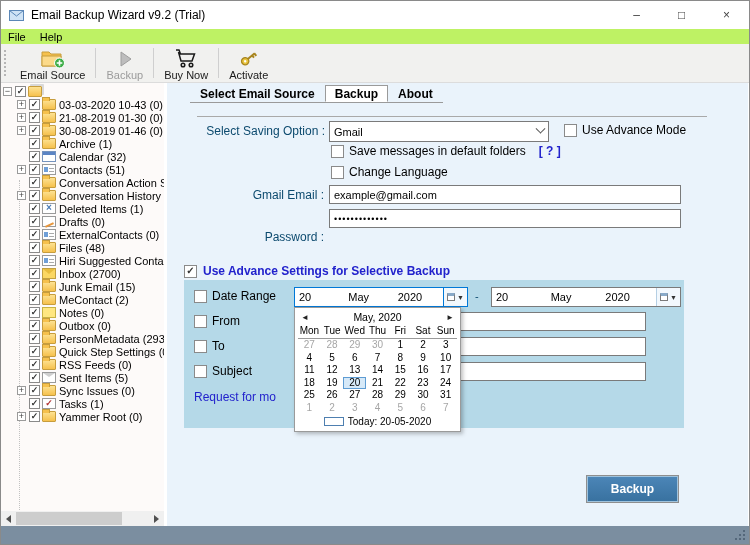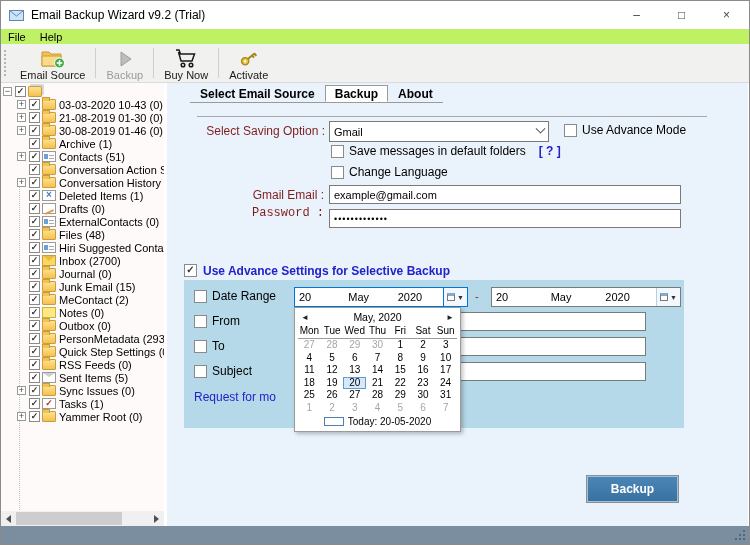--- a/index.html
+++ b/index.html
@@ -91,32 +91,32 @@
   .sb-thumb { position:absolute; left:0; top:1px; width:106px; height:13px; background:#cdcdcd; }
 
   
   .main-panel { position:absolute; left:166px; top:82px; right:1px; bottom:18px; background:#eaf3fb; }
   .tabstrip { position:absolute; left:0; top:2px; display:flex; height:18px; border-bottom:1px solid #9a9a9a;margin-left:23px; }
   .tab { padding:1px 9px 0 9px; font-size:12px; font-weight:bold; display:flex; align-items:center;
          border:1px solid transparent; }
   .tab.active { background:#fff; border:1px solid #9a9a9a; border-bottom:1px solid #fff; }
   .group-line { position:absolute; left:30px; top:33px; width:510px; border-top:1px solid #a9a9a9; }
 
-  .flabel { position:absolute; font-size:12px; color:#7f1d1d; }
+  .flabel { position:absolute; font-size:12px; color:#0c4a6e; }
   .r-align { text-align:right; }
   .field { background:#fff; border:1px solid #7a7a7a; font-size:11px; padding:2px 4px;
            position:absolute; display:flex; align-items:center; }
   .combo { justify-content:space-between; }
   .chev { width:7px; height:7px; border-right:1px solid #555; border-bottom:1px solid #555;
           transform:rotate(45deg) translate(-2px,-2px); flex:none; }
   .cbrow { position:absolute; display:flex; align-items:center; font-size:12px; gap:5px; }
   .link { color:#2222cc; }
   .combo-disabled { background:#d8d8d8; border:1px solid #b5b5b5; color:#6f6f6f; font-weight:bold; }
 
-  .adv-header { position:absolute; left:17px; top:181px; display:flex; align-items:flex-start; gap:6px;
+  .adv-header { position:absolute; left:17px; top:181px; display:flex; align-items:flex-end; gap:6px;
                 font-size:12px; font-weight:bold; color:#2222cc; }
   .adv-panel { position:absolute; left:17px; top:197px; width:500px; height:148px; background:#b5d9e8; }
   .adv-panel .cbrow { font-size:12px; }
 
   .datepicker { position:absolute; height:20px; display:flex; border:1px solid #7a7a7a; background:#fff; }
   .datepicker.focused { border:1px solid #0078d7; }
   .dp-text { display:flex; align-items:center; font-size:11px; padding-left:4px; flex:1; }
   .dp-d { width:38px; } .dp-m { width:58px; } .dp-y { width:52px; }
   .dp-btn { width:24px; border-left:1px solid #b5cfe4; background:#f2f8fd; display:flex;
             align-items:center; justify-content:center; gap:2px; }
@@ -246,20 +246,26 @@
           <span class="ticon ticon-folder"></span>
           <span class="tlabel">30-08-2019 01-46 (0)</span>
         </div>
         <div class="trow">
           <span class="expand-spacer"></span>
           <span class="cb small checked"></span>
           <span class="ticon ticon-folder"></span>
           <span class="tlabel">Archive (1)</span>
         </div>
         <div class="trow">
+          <span class="expand-spacer"></span>
+          <span class="cb small checked"></span>
+          <span class="ticon ticon-calendar"></span>
+          <span class="tlabel">Calendar (32)</span>
+        </div>
+        <div class="trow">
           <span class="expand">+</span>
           <span class="cb small checked"></span>
           <span class="ticon ticon-contacts"></span>
           <span class="tlabel">Contacts (51)</span>
         </div>
         <div class="trow">
           <span class="expand-spacer"></span>
           <span class="cb small checked"></span>
           <span class="ticon ticon-folder"></span>
           <span class="tlabel">Conversation Action Set</span>
@@ -298,26 +304,20 @@
           <span class="expand-spacer"></span>
           <span class="cb small checked"></span>
           <span class="ticon ticon-contacts"></span>
           <span class="tlabel">Hiri Suggested Contacts</span>
         </div>
         <div class="trow">
           <span class="expand-spacer"></span>
           <span class="cb small checked"></span>
           <span class="ticon ticon-inbox"></span>
           <span class="tlabel">Inbox (2700)</span>
-        </div>
-        <div class="trow">
-          <span class="expand-spacer"></span>
-          <span class="cb small checked"></span>
-          <span class="ticon ticon-folder"></span>
-          <span class="tlabel">Journal (0)</span>
         </div>
         <div class="trow">
           <span class="expand-spacer"></span>
           <span class="cb small checked"></span>
           <span class="ticon ticon-folder"></span>
           <span class="tlabel">Junk Email (15)</span>
         </div>
         <div class="trow">
           <span class="expand-spacer"></span>
           <span class="cb small checked"></span>
@@ -419,21 +419,21 @@
     </div>
 
     <div class="cbrow" style="left:164px; top:82px;">
       <span class="cb"></span>
       <span>Change Language</span>
     </div>
 
     <div class="flabel r-align" style="left:60px; top:105px; width:97px;">Gmail Email :</div>
     <div class="field" style="left:162px; top:102px; width:352px; height:19px;">example@gmail.com</div>
 
-    <div class="flabel r-align" style="left:60px; top:123px; width:97px;font-family:Liberation Mono, monospace;">Password :</div>
+    <div class="flabel r-align" style="left:60px; top:147px; width:97px;">Password :</div>
     <div class="field" style="left:162px; top:126px; width:352px; height:19px; letter-spacing:1px; font-size:9px;">•••••••••••••</div>
 
     <div class="adv-header">
       <span class="cb checked"></span>
       <span>Use Advance Settings for Selective Backup</span>
     </div>
 
     <div class="adv-panel">
       <div class="cbrow" style="left:10px; top:9px;">
         <span class="cb"></span>

